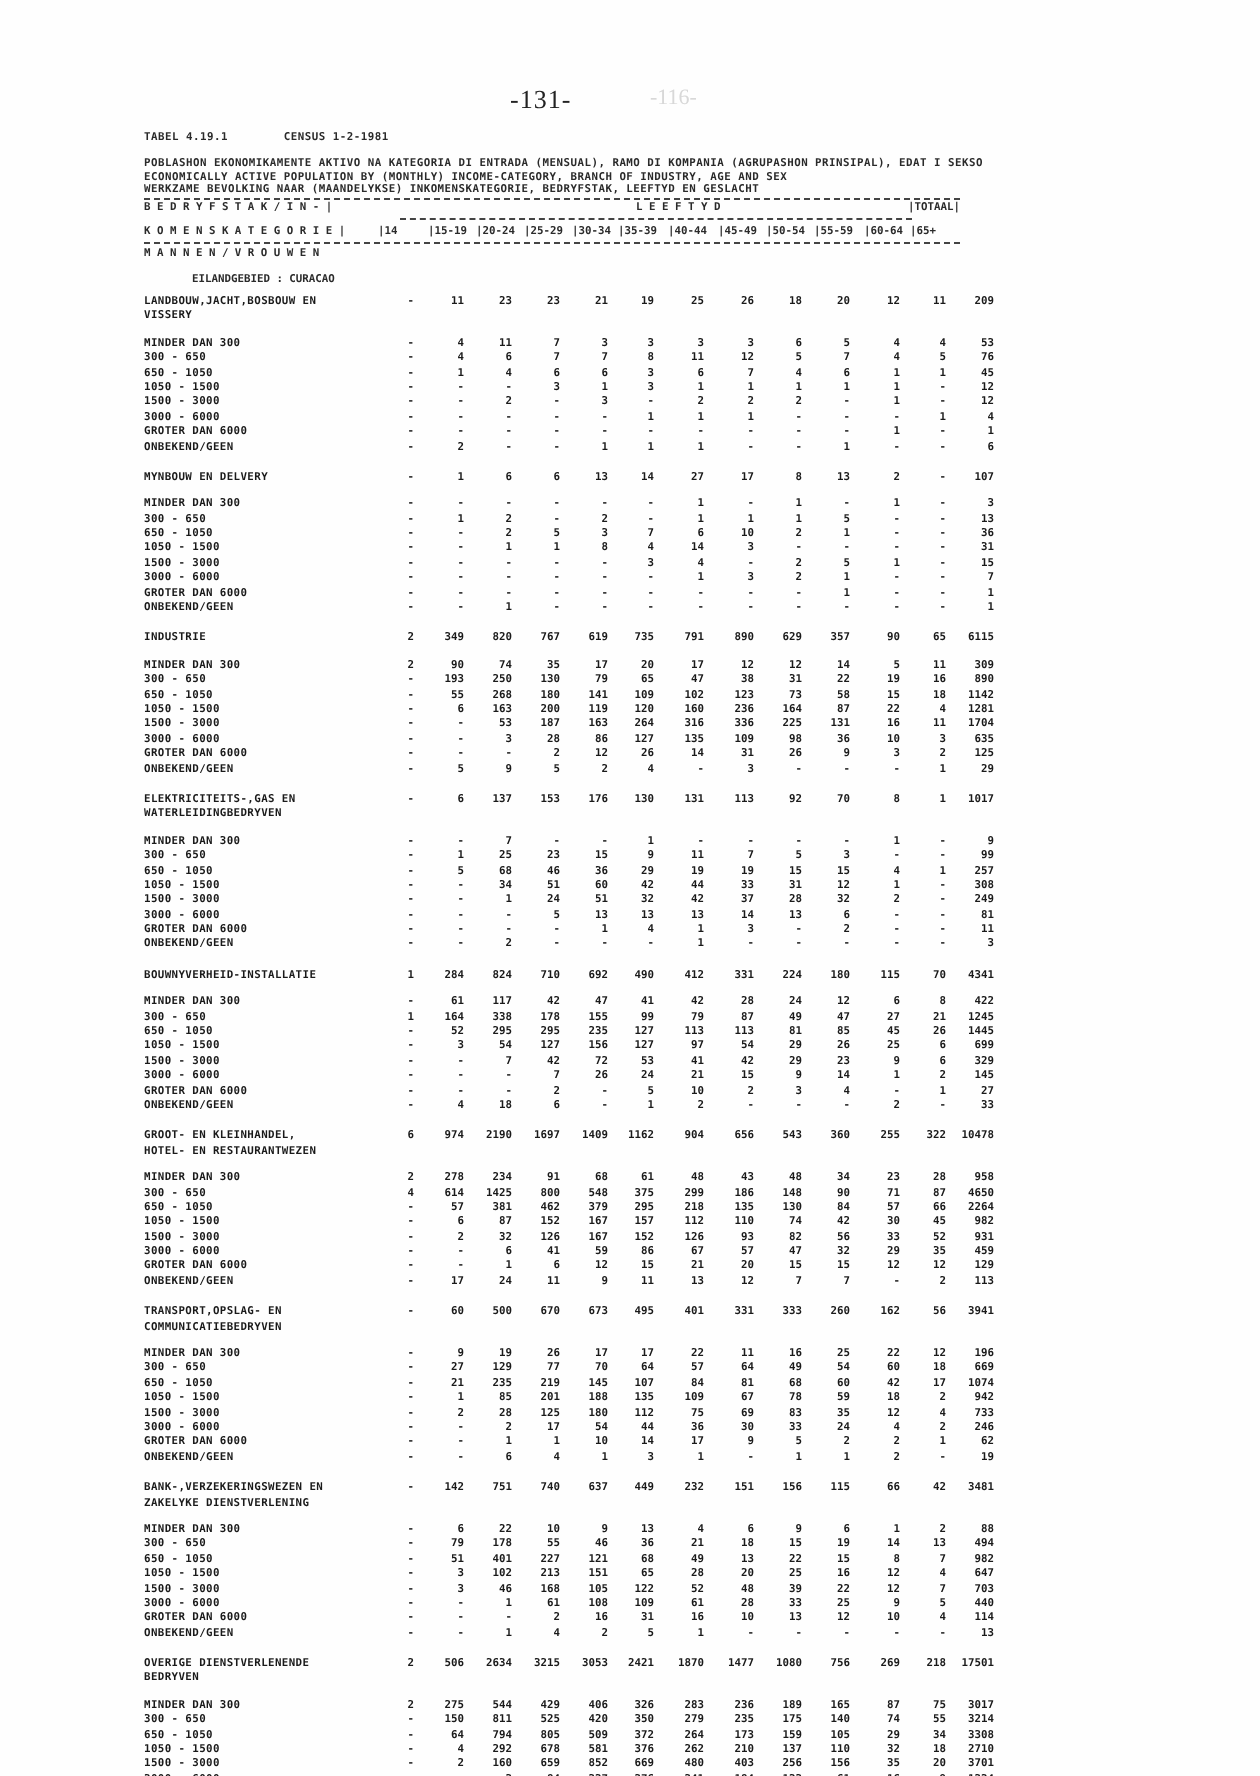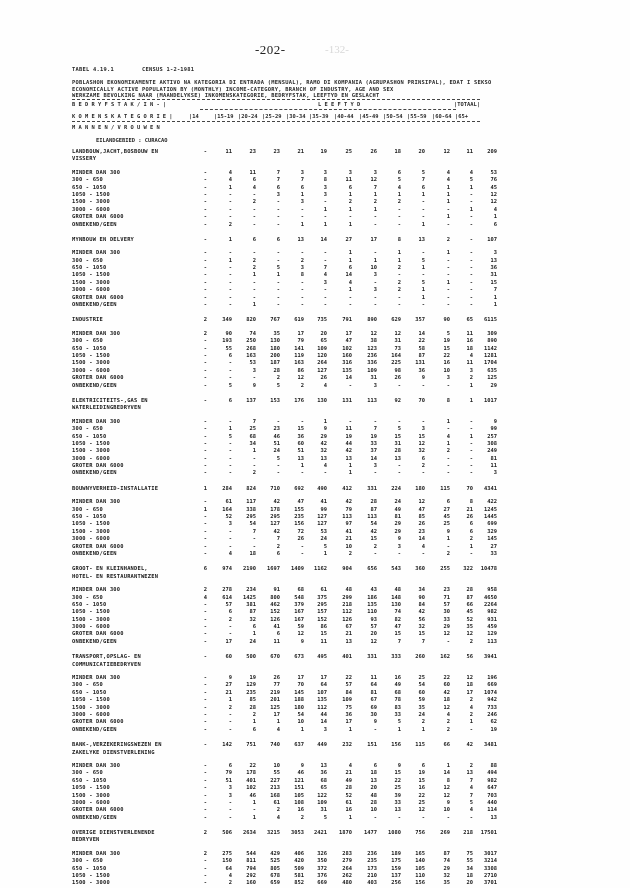--- a/index.html
+++ b/index.html
@@ -15,22 +15,22 @@
   .row { position:relative; height:7.4px; font-size:5.4px; font-weight:bold; white-space:nowrap; }
   .row .lbl { position:absolute; left:0; top:0; letter-spacing:0.2px; }
   .row .v { position:absolute; top:0; width:24px; text-align:right; }
   .gap { height:6px; }
   .gapL { height:8px; }
 </style>
 </head>
 <body>
 
 <div class="page">
-  <div class="pagenum">-202-</div>
-  <div class="pagenum-ghost">-132-</div>
+  <div class="pagenum">-131-</div>
+  <div class="pagenum-ghost">-116-</div>
 
   <div class="hdr" style="top:66px;"><span>TABEL 4.19.1</span>        <span>CENSUS 1-2-1981</span></div>
 
   <div class="hdr" style="top:79px;">POBLASHON EKONOMIKAMENTE AKTIVO NA KATEGORIA DI ENTRADA (MENSUAL), RAMO DI KOMPANIA (AGRUPASHON PRINSIPAL), EDAT I SEKSO</div>
   <div class="hdr" style="top:85.5px;">ECONOMICALLY ACTIVE POPULATION BY (MONTHLY) INCOME-CATEGORY, BRANCH OF INDUSTRY, AGE AND SEX</div>
   <div class="hdr" style="top:92px;">WERKZAME BEVOLKING NAAR (MAANDELYKSE) INKOMENSKATEGORIE, BEDRYFSTAK, LEEFTYD EN GESLACHT</div>
 
   <div class="rule" style="top:99px;"></div>
 
   <div class="colhdr" style="left:72px; top:101px;">B E D R Y F S T A K / I N - |</div>

